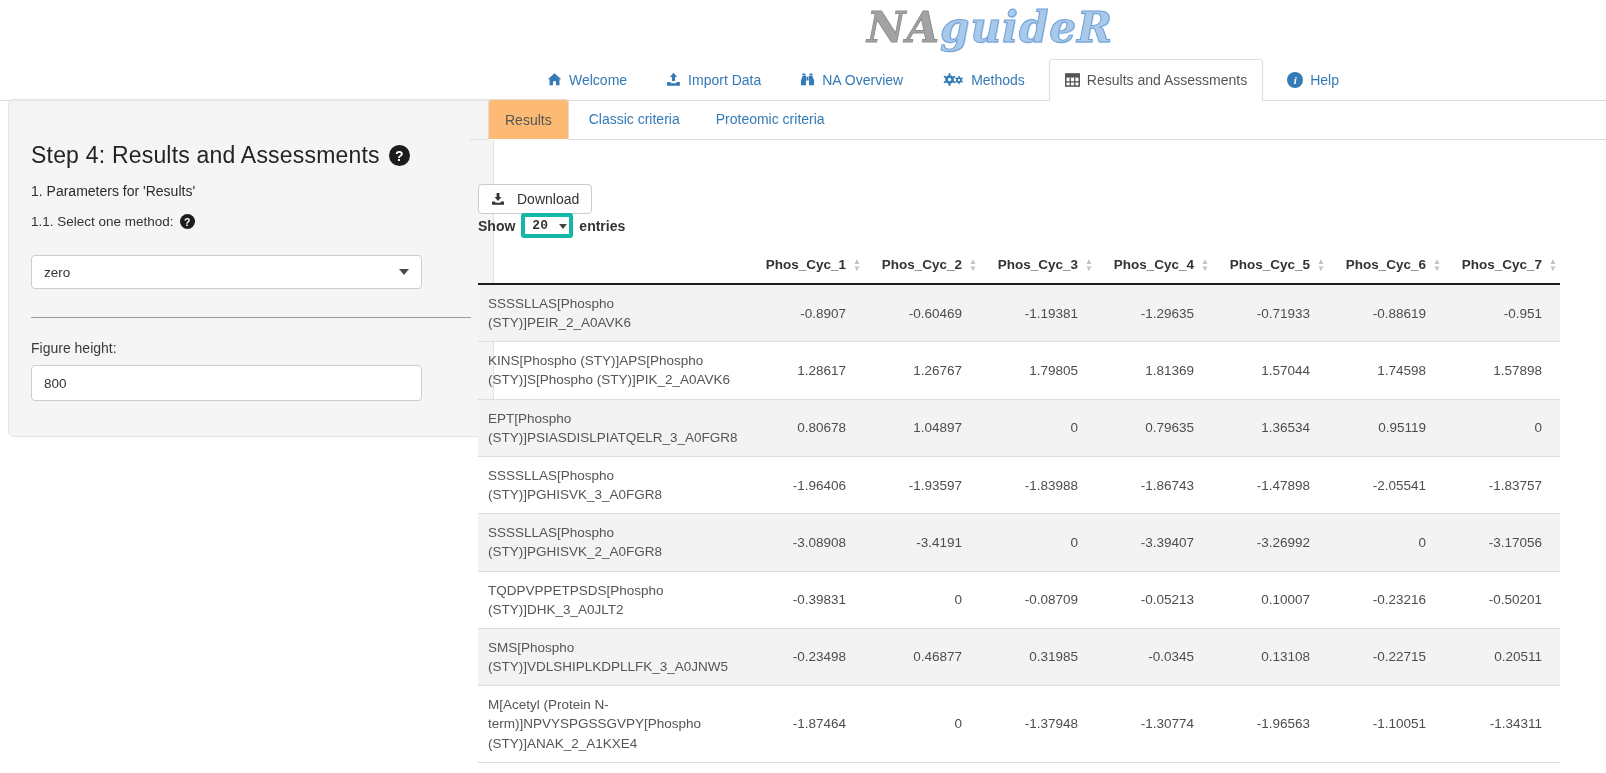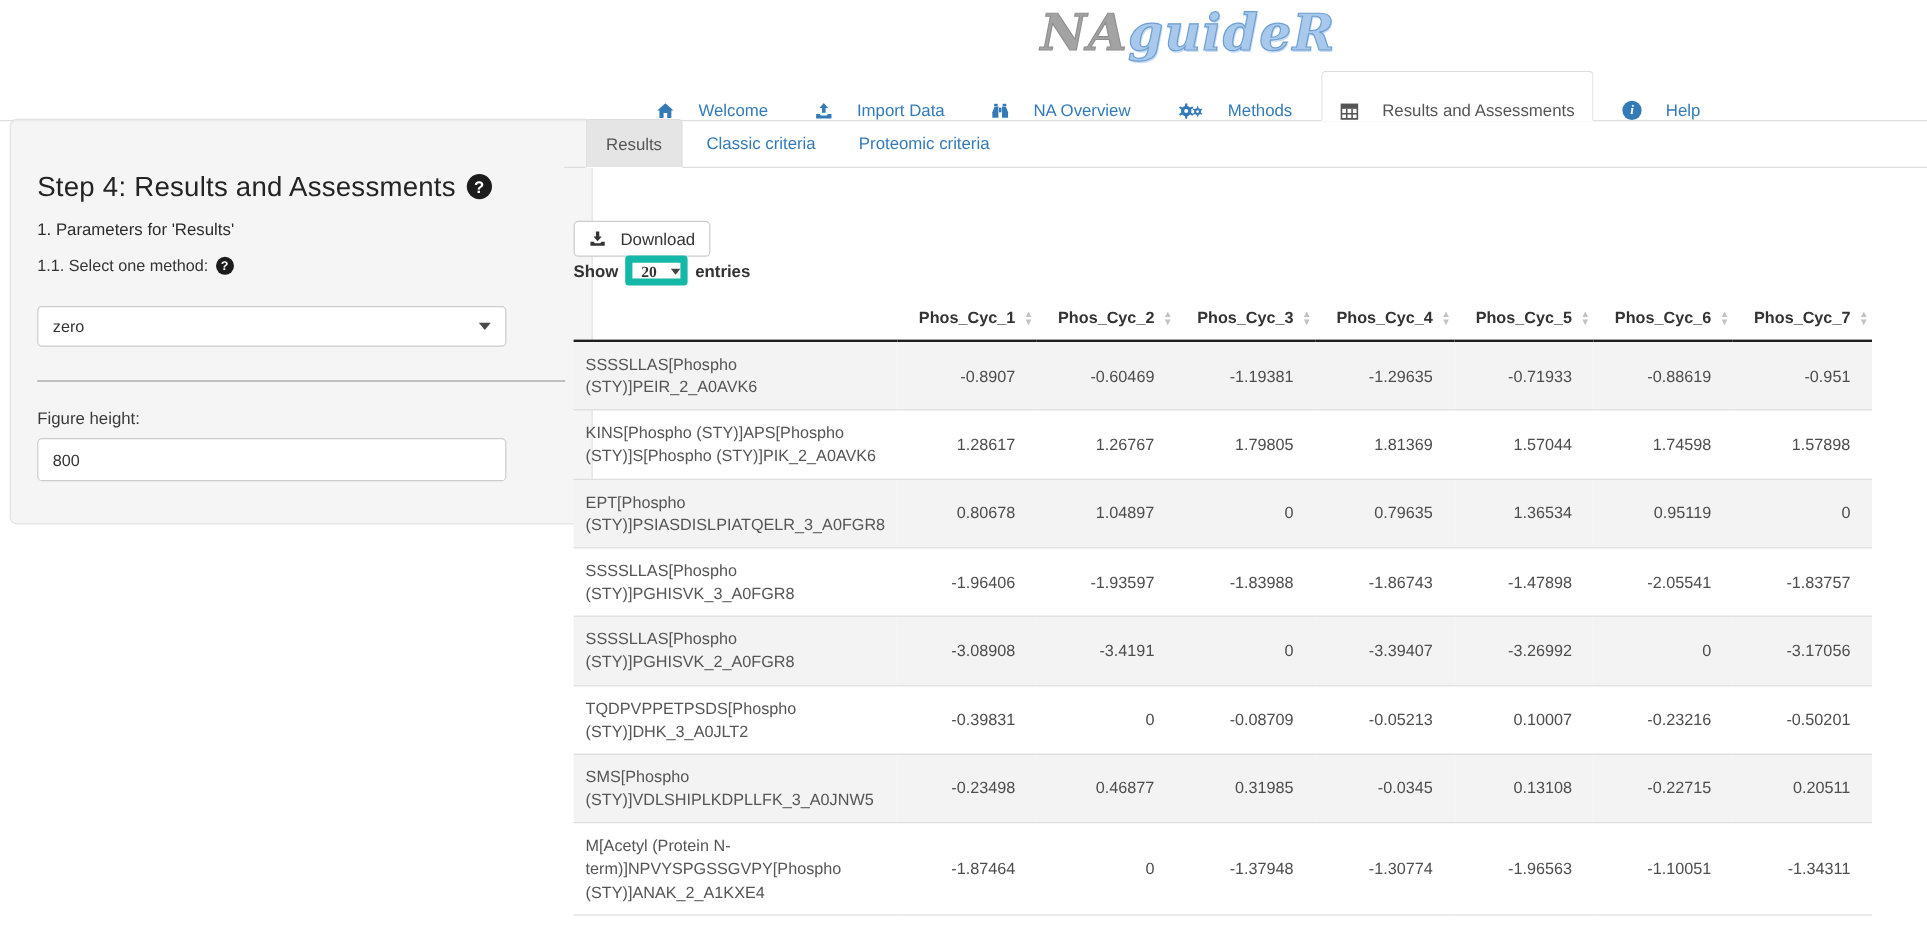--- a/index.html
+++ b/index.html
@@ -11,21 +11,21 @@
   .logo { position:absolute; top:2px; left:820px; width:340px; text-align:center;
           font-family:"DejaVu Serif", serif; font-style:italic; font-weight:bold;
           font-size:42px; line-height:52px; letter-spacing:1px; }
   .logo .na { color:#a3a3a3; -webkit-text-stroke:1px #8f8f8f; }
   .logo .guider { color:#a9c9ec; -webkit-text-stroke:1px #6d9fd3; text-shadow:1px 1px 0 #c9ddf2; }
 
   
   .main-nav { position:absolute; top:59px; left:0; right:0; height:42px;
               border-bottom:1px solid #ddd; display:flex; align-items:flex-end;
               padding-left:532px; }
-  .nav-tab { display:flex; align-items:flex-end; gap:20px; height:41px; padding:0 15px;
+  .nav-tab { display:flex; align-items:center; gap:7px; height:41px; padding:0 15px;
              margin-right:9px; color:#337ab7; font-size:14px; cursor:pointer;
              text-decoration:none; white-space:nowrap; }
   .nav-tab .icon { display:inline-flex; align-items:center; }
   .nav-tab.active { background:#fff; border:1px solid #ddd; border-bottom:1px solid #fff;
                     border-radius:4px 4px 0 0; color:#555; margin-bottom:-1px; height:42px; }
 
   
   .sidebar { position:absolute; left:8px; top:99px; width:486px; height:338px;
              background:#f5f5f5; border:1px solid #e3e3e3; border-radius:6px;
              box-shadow:inset 0 1px 1px rgba(0,0,0,.05); padding:20px 22px; overflow:hidden; }
@@ -48,39 +48,39 @@
   .fh-input { margin-top:9px; width:391px; height:34px; background:#fff; border:1px solid #ccc;
               border-radius:4px; padding:17px 12px; font-size:13.5px; color:#333;
               font-family:"Liberation Sans", sans-serif; }
 
   
   .main { position:absolute; left:470px; top:99px; right:0; bottom:0; }
   .subtabs { position:absolute; top:0; left:0; right:0; height:41px; border-bottom:1px solid #ddd;
              display:flex; align-items:flex-end; padding-left:18px; }
   .subtab { display:flex; align-items:center; height:40px; padding:0 16px; margin-right:4px;
             color:#337ab7; font-size:14px; cursor:pointer; white-space:nowrap; }
-  .subtab.active { background:#e5e5e5; border:1px solid #ddd; border-bottom:1px solid #fff;
+  .subtab.active { background:#fdba74; border:1px solid #ddd; border-bottom:1px solid #fff;
                    border-radius:4px 4px 0 0; color:#555; margin-bottom:-1px; height:41px; }
 
   .toolbar { position:absolute; top:85px; left:8px; }
   .btn-download { display:inline-flex; align-items:center; gap:12px; background:#fff;
                   border:1px solid #ccc; border-radius:4px; padding:6px 12px; font-size:14px;
                   color:#333; cursor:pointer; font-family:"Liberation Sans", sans-serif; }
   .btn-download .icon { display:inline-flex; }
 
   .show-row { position:absolute; top:114px; left:8px; display:flex; align-items:center; gap:6px;
               font-size:14px; font-weight:bold; color:#333; }
   .mini-select-wrap { position:relative; display:inline-block; }
   .mini-select-wrap::after { content:""; position:absolute; right:6px; top:50%; margin-top:-2px;
               border-left:4px solid transparent; border-right:4px solid transparent;
               border-top:5px solid #444; pointer-events:none; }
   .mini-select { -webkit-appearance:none; appearance:none; width:52px; height:25px;
-              border:6px solid #14b8a6; border-radius:3px; background:#fff; font-size:13px;
+              border:4px solid #14b8a6; border-radius:3px; background:#fff; font-size:13px;
               font-weight:600; color:#333; padding:0 16px 0 7px;
-              font-family:Liberation Serif, serif; }
+              font-family:Liberation Mono, monospace; }
 
   
   .table-wrap { position:absolute; top:147px; left:8px; right:0; }
   table.dt { border-collapse:collapse; table-layout:fixed; width:1082px; font-size:13.5px; }
   table.dt th { position:relative; text-align:right; font-weight:bold; color:#333;
                 padding:11px 18px 11px 8px; border-bottom:2px solid #1f1f1f; font-size:13.5px; }
   table.dt th.blank { border-bottom:2px solid #1f1f1f; }
   .sort-icon { position:absolute; right:3px; top:50%; transform:translateY(-50%);
                display:flex; flex-direction:column; color:#c2c2c2; font-size:8px; line-height:7px; }
   table.dt td { padding:9px 10px; color:#555; line-height:1.42; vertical-align:middle;

